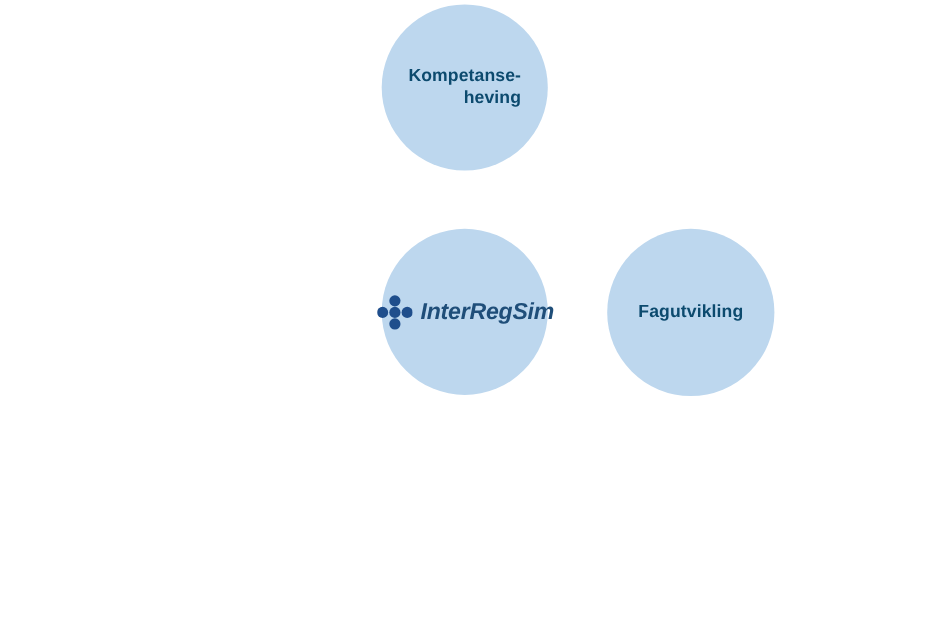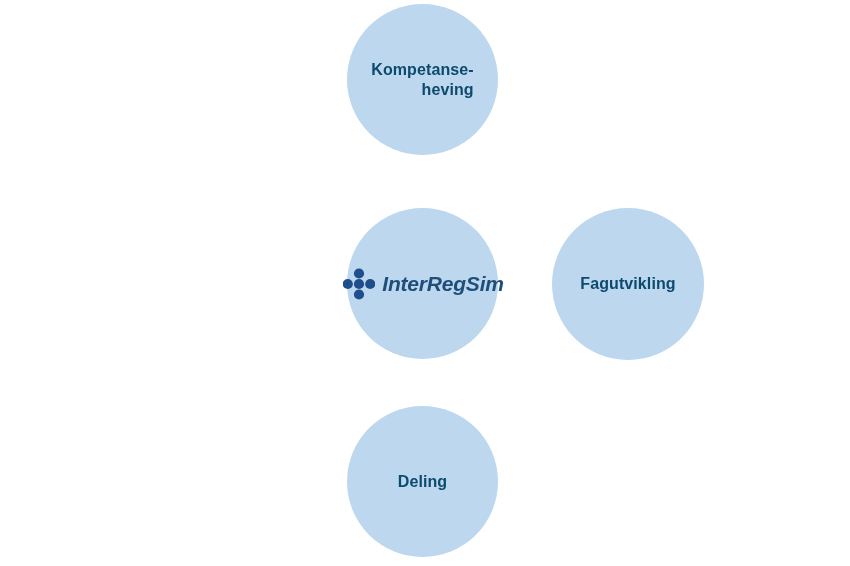--- a/index.html
+++ b/index.html
@@ -103,17 +103,14 @@
         <circle cx="27.2" cy="16" r="5.1" fill="#1F4E8C"></circle>
       </svg>
       <span class="logo-text">InterRegSim</span>
     </div>
   </div>
 
   <div class="node" id="node-right">
     <span class="node-label">Fagutvikling</span>
   </div>
 
-  <div class="node" id="node-bottom">
-    <span class="node-label">Deling</span>
-  </div>
 
 </div>
 
 </body></html>

